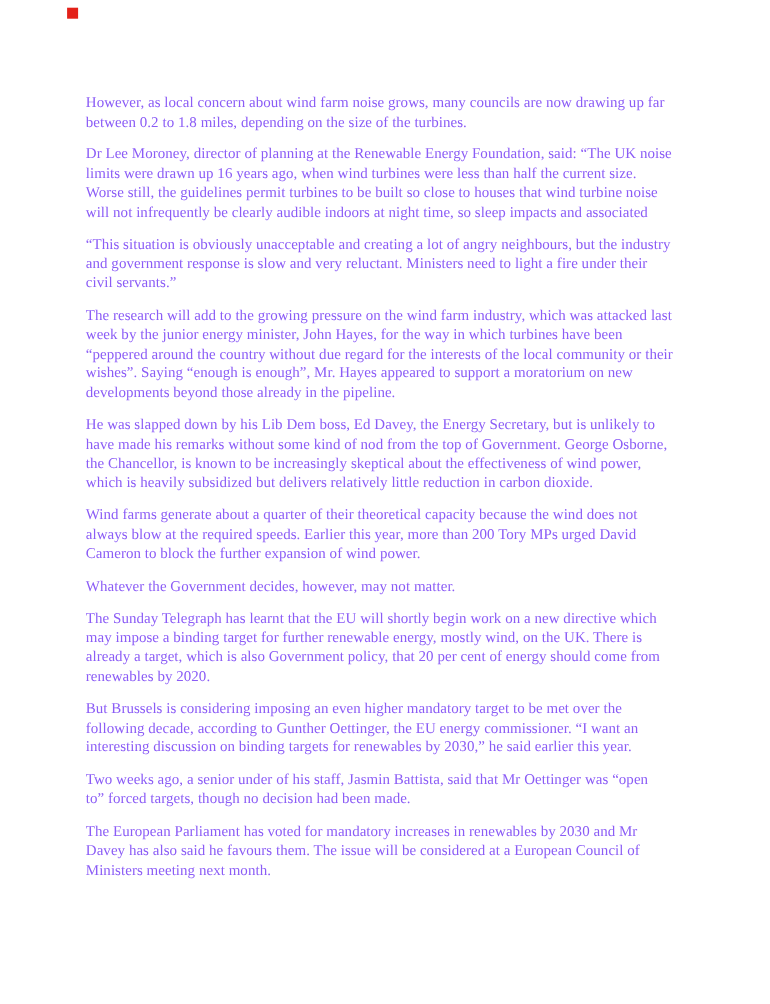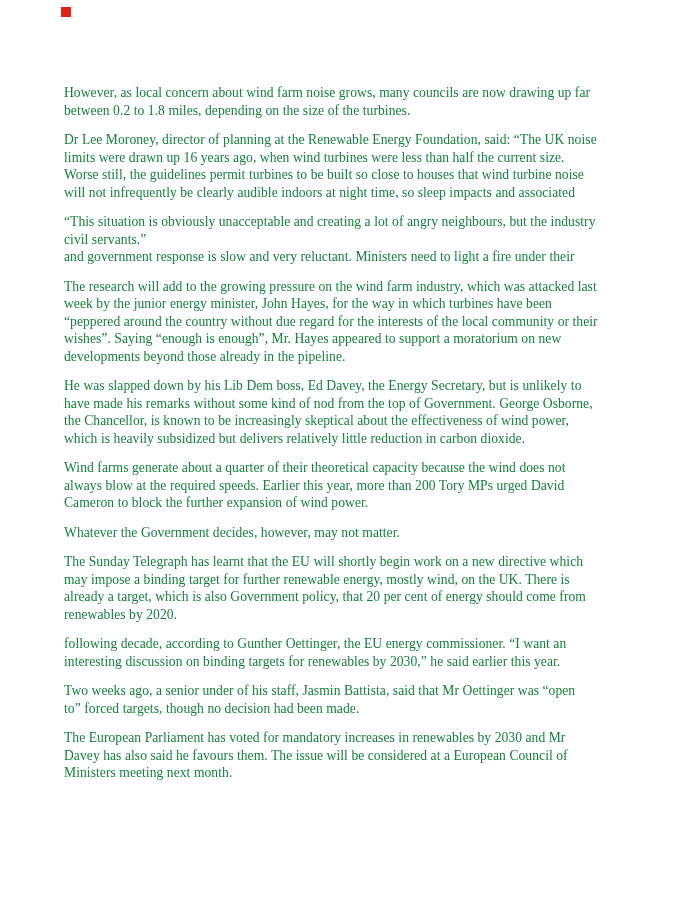--- a/index.html
+++ b/index.html
@@ -17,24 +17,24 @@
   }
   .red-marker {
     position: absolute;
     left: 61px;
     top: 7px;
     width: 10px;
     height: 10px;
   }
   .content {
     position: absolute;
-    left: 64px;
+    left: 78px;
     top: 84px;
     width: 552px;
-    color: #15803d;
+    color: #8b5cf6;
     font-size: 13.6px;
     line-height: 17.5px;
     letter-spacing: 0.05px;
   }
   .para {
     margin: 0 0 12px 0;
   }
   .line {
     white-space: nowrap;
   }
@@ -52,22 +52,22 @@
         <div class="line"><span>between 0.2 to 1.8 miles, depending on the size of the turbines.</span></div>
       </div>
       <div class="para">
         <div class="line"><span>Dr Lee Moroney, director of planning at the Renewable Energy Foundation, said: “The UK noise</span></div>
         <div class="line"><span>limits were drawn up 16 years ago, when wind turbines were less than half the current size.</span></div>
         <div class="line"><span>Worse still, the guidelines permit turbines to be built so close to houses that wind turbine noise</span></div>
         <div class="line"><span>will not infrequently be clearly audible indoors at night time, so sleep impacts and associated</span></div>
       </div>
       <div class="para">
         <div class="line"><span>“This situation is obviously unacceptable and creating a lot of angry neighbours, but the industry</span></div>
+        <div class="line"><span>and government response is slow and very reluctant. Ministers need to light a fire under their</span></div>
         <div class="line"><span>civil servants.”</span></div>
-        <div class="line"><span>and government response is slow and very reluctant. Ministers need to light a fire under their</span></div>
       </div>
       <div class="para">
         <div class="line"><span>The research will add to the growing pressure on the wind farm industry, which was attacked last</span></div>
         <div class="line"><span>week by the junior energy minister, John Hayes, for the way in which turbines have been</span></div>
         <div class="line"><span>“peppered around the country without due regard for the interests of the local community or their</span></div>
         <div class="line"><span>wishes”. Saying “enough is enough”, Mr. Hayes appeared to support a moratorium on new</span></div>
         <div class="line"><span>developments beyond those already in the pipeline.</span></div>
       </div>
       <div class="para">
         <div class="line"><span>He was slapped down by his Lib Dem boss, Ed Davey, the Energy Secretary, but is unlikely to</span></div>
@@ -83,20 +83,21 @@
       <div class="para">
         <div class="line"><span>Whatever the Government decides, however, may not matter.</span></div>
       </div>
       <div class="para">
         <div class="line"><span class="italic">The Sunday Telegraph</span><span> has learnt that the EU will shortly begin work on a new directive which</span></div>
         <div class="line"><span>may impose a binding target for further renewable energy, mostly wind, on the UK. There is</span></div>
         <div class="line"><span>already a target, which is also Government policy, that 20 per cent of energy should come from</span></div>
         <div class="line"><span>renewables by 2020.</span></div>
       </div>
       <div class="para">
+        <div class="line"><span>But Brussels is considering imposing an even higher mandatory target to be met over the</span></div>
         <div class="line"><span>following decade, according to Gunther Oettinger, the EU energy commissioner. “I want an</span></div>
         <div class="line"><span>interesting discussion on binding targets for renewables by 2030,” he said earlier this year.</span></div>
       </div>
       <div class="para">
         <div class="line"><span>Two weeks ago, a senior under of his staff, Jasmin Battista, said that Mr Oettinger was “open</span></div>
         <div class="line"><span>to” forced targets, though no decision had been made.</span></div>
       </div>
       <div class="para">
         <div class="line"><span>The European Parliament has voted for mandatory increases in renewables by 2030 and Mr</span></div>
         <div class="line"><span>Davey has also said he favours them. The issue will be considered at a European Council of</span></div>

